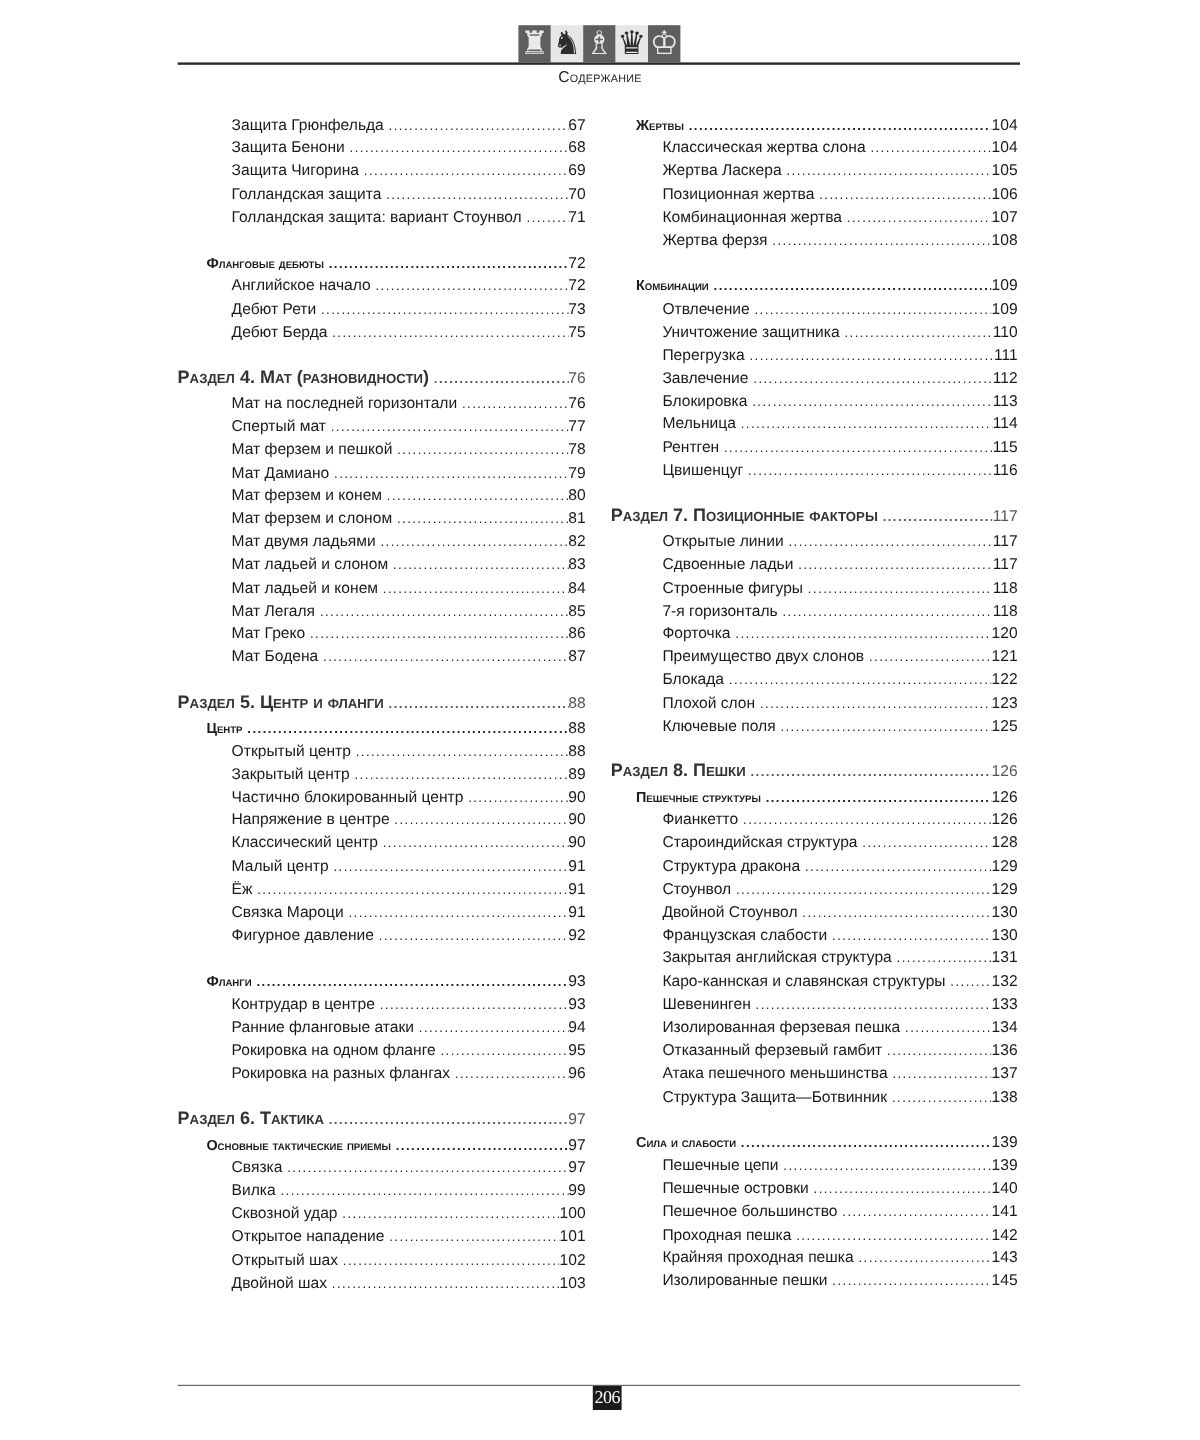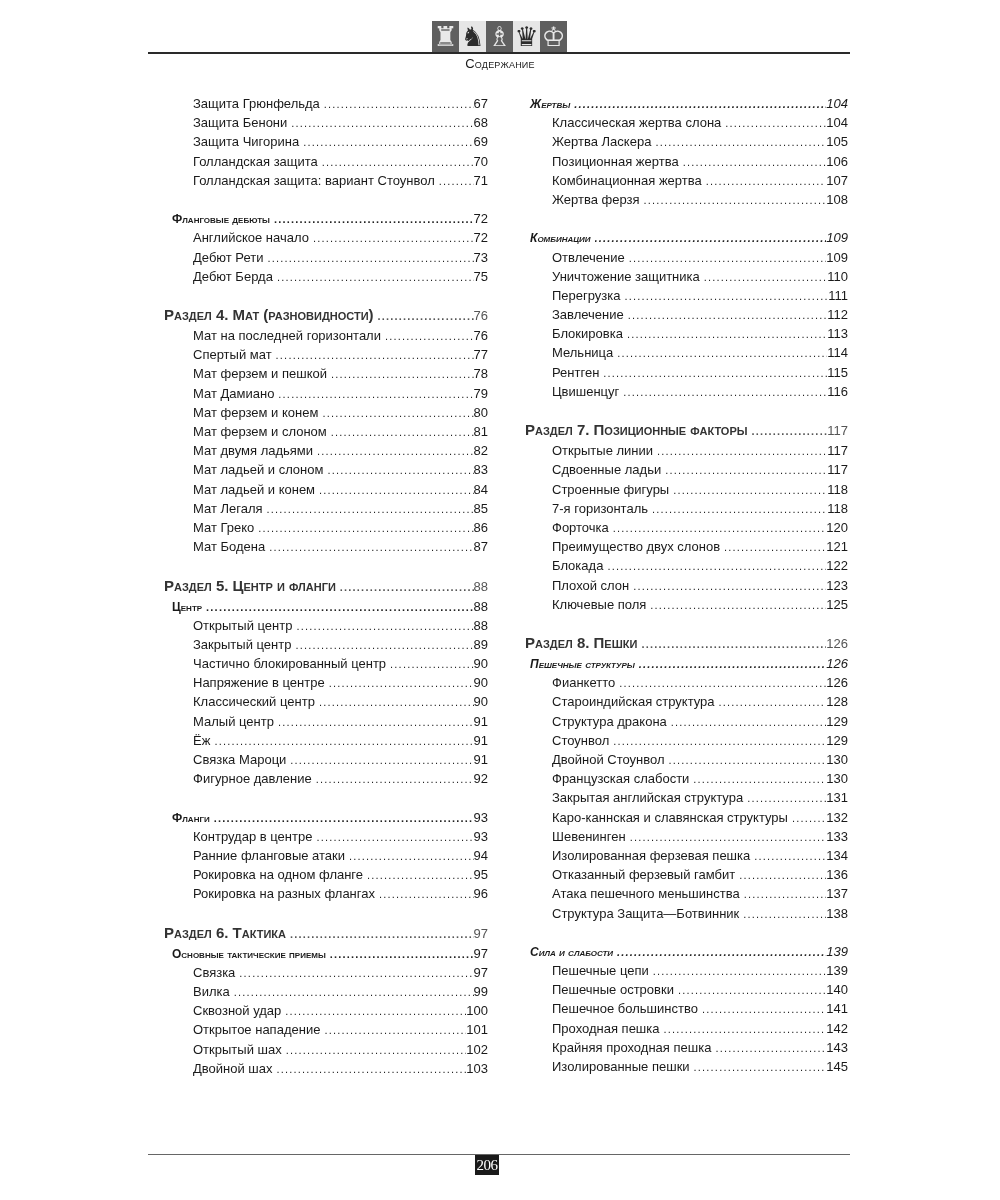--- a/index.html
+++ b/index.html
@@ -24,30 +24,30 @@
   .row { position: relative; height: 19.2px; display: flex; align-items: baseline;
          font-family: "Liberation Sans", sans-serif; font-size: 13px; line-height: 19.2px; white-space: nowrap; }
   .row .label { flex: 0 0 auto; padding-right: 4px; background: #fff; }
   .row .dots { flex: 1 1 auto; overflow: hidden; color: #222; letter-spacing: 1.2px; font-size: 11px; }
   .row .dots::before { content: "................................................................................................................................................"; }
   .row .page { flex: 0 0 auto; text-align: right; }
 
   .row.item { padding-left: 45px; }
   .col.right .row.item { padding-left: 43px; justify-content: center; }
   .row.sub { padding-left: 24px; font-weight: bold; font-variant: small-caps; font-size: 12px; }
-  .col.right .row.sub { padding-left: 21px; font-style: italic; }
+  .col.right .row.sub { padding-left: 21px; }
   .row.sub .page { font-weight: normal; font-variant: normal; font-size: 13px; }
-  .row.section { padding-left: 0; font-weight: bold; font-variant: small-caps; font-size: 15px; color: #333; height: 21px; margin-left: 16px; }
+  .row.section { padding-left: 0; font-weight: bold; font-variant: small-caps; font-size: 15px; color: #333; height: 21px; }
   .row.section .page { font-weight: normal; font-variant: normal; font-size: 13px; color: #555; }
   .row.section .dots { color: #555; }
 
   .spacer { height: 19.2px; }
 
   .bottom-rule { position: absolute; left: 148px; top: 1154px; width: 702px; height: 1px; background: #666; }
-  .page-number { position: absolute; left: 475px; top: 1155px; width: 24px; height: 20px; background: #1a1a1a;
+  .page-number { position: absolute; left: 494px; top: 1155px; width: 24px; height: 20px; background: #1a1a1a;
                  color: #ffffff; font-family: "Liberation Serif", serif; font-size: 15px; line-height: 20px;
                  text-align: center; letter-spacing: -0.5px; }
 </style>
 </head>
 <body>
 
 <div class="header-icons" id="header-icons">
     <div class="chess-icon dark">♜</div>
     <div class="chess-icon light">♞</div>
     <div class="chess-icon dark">♗</div>

